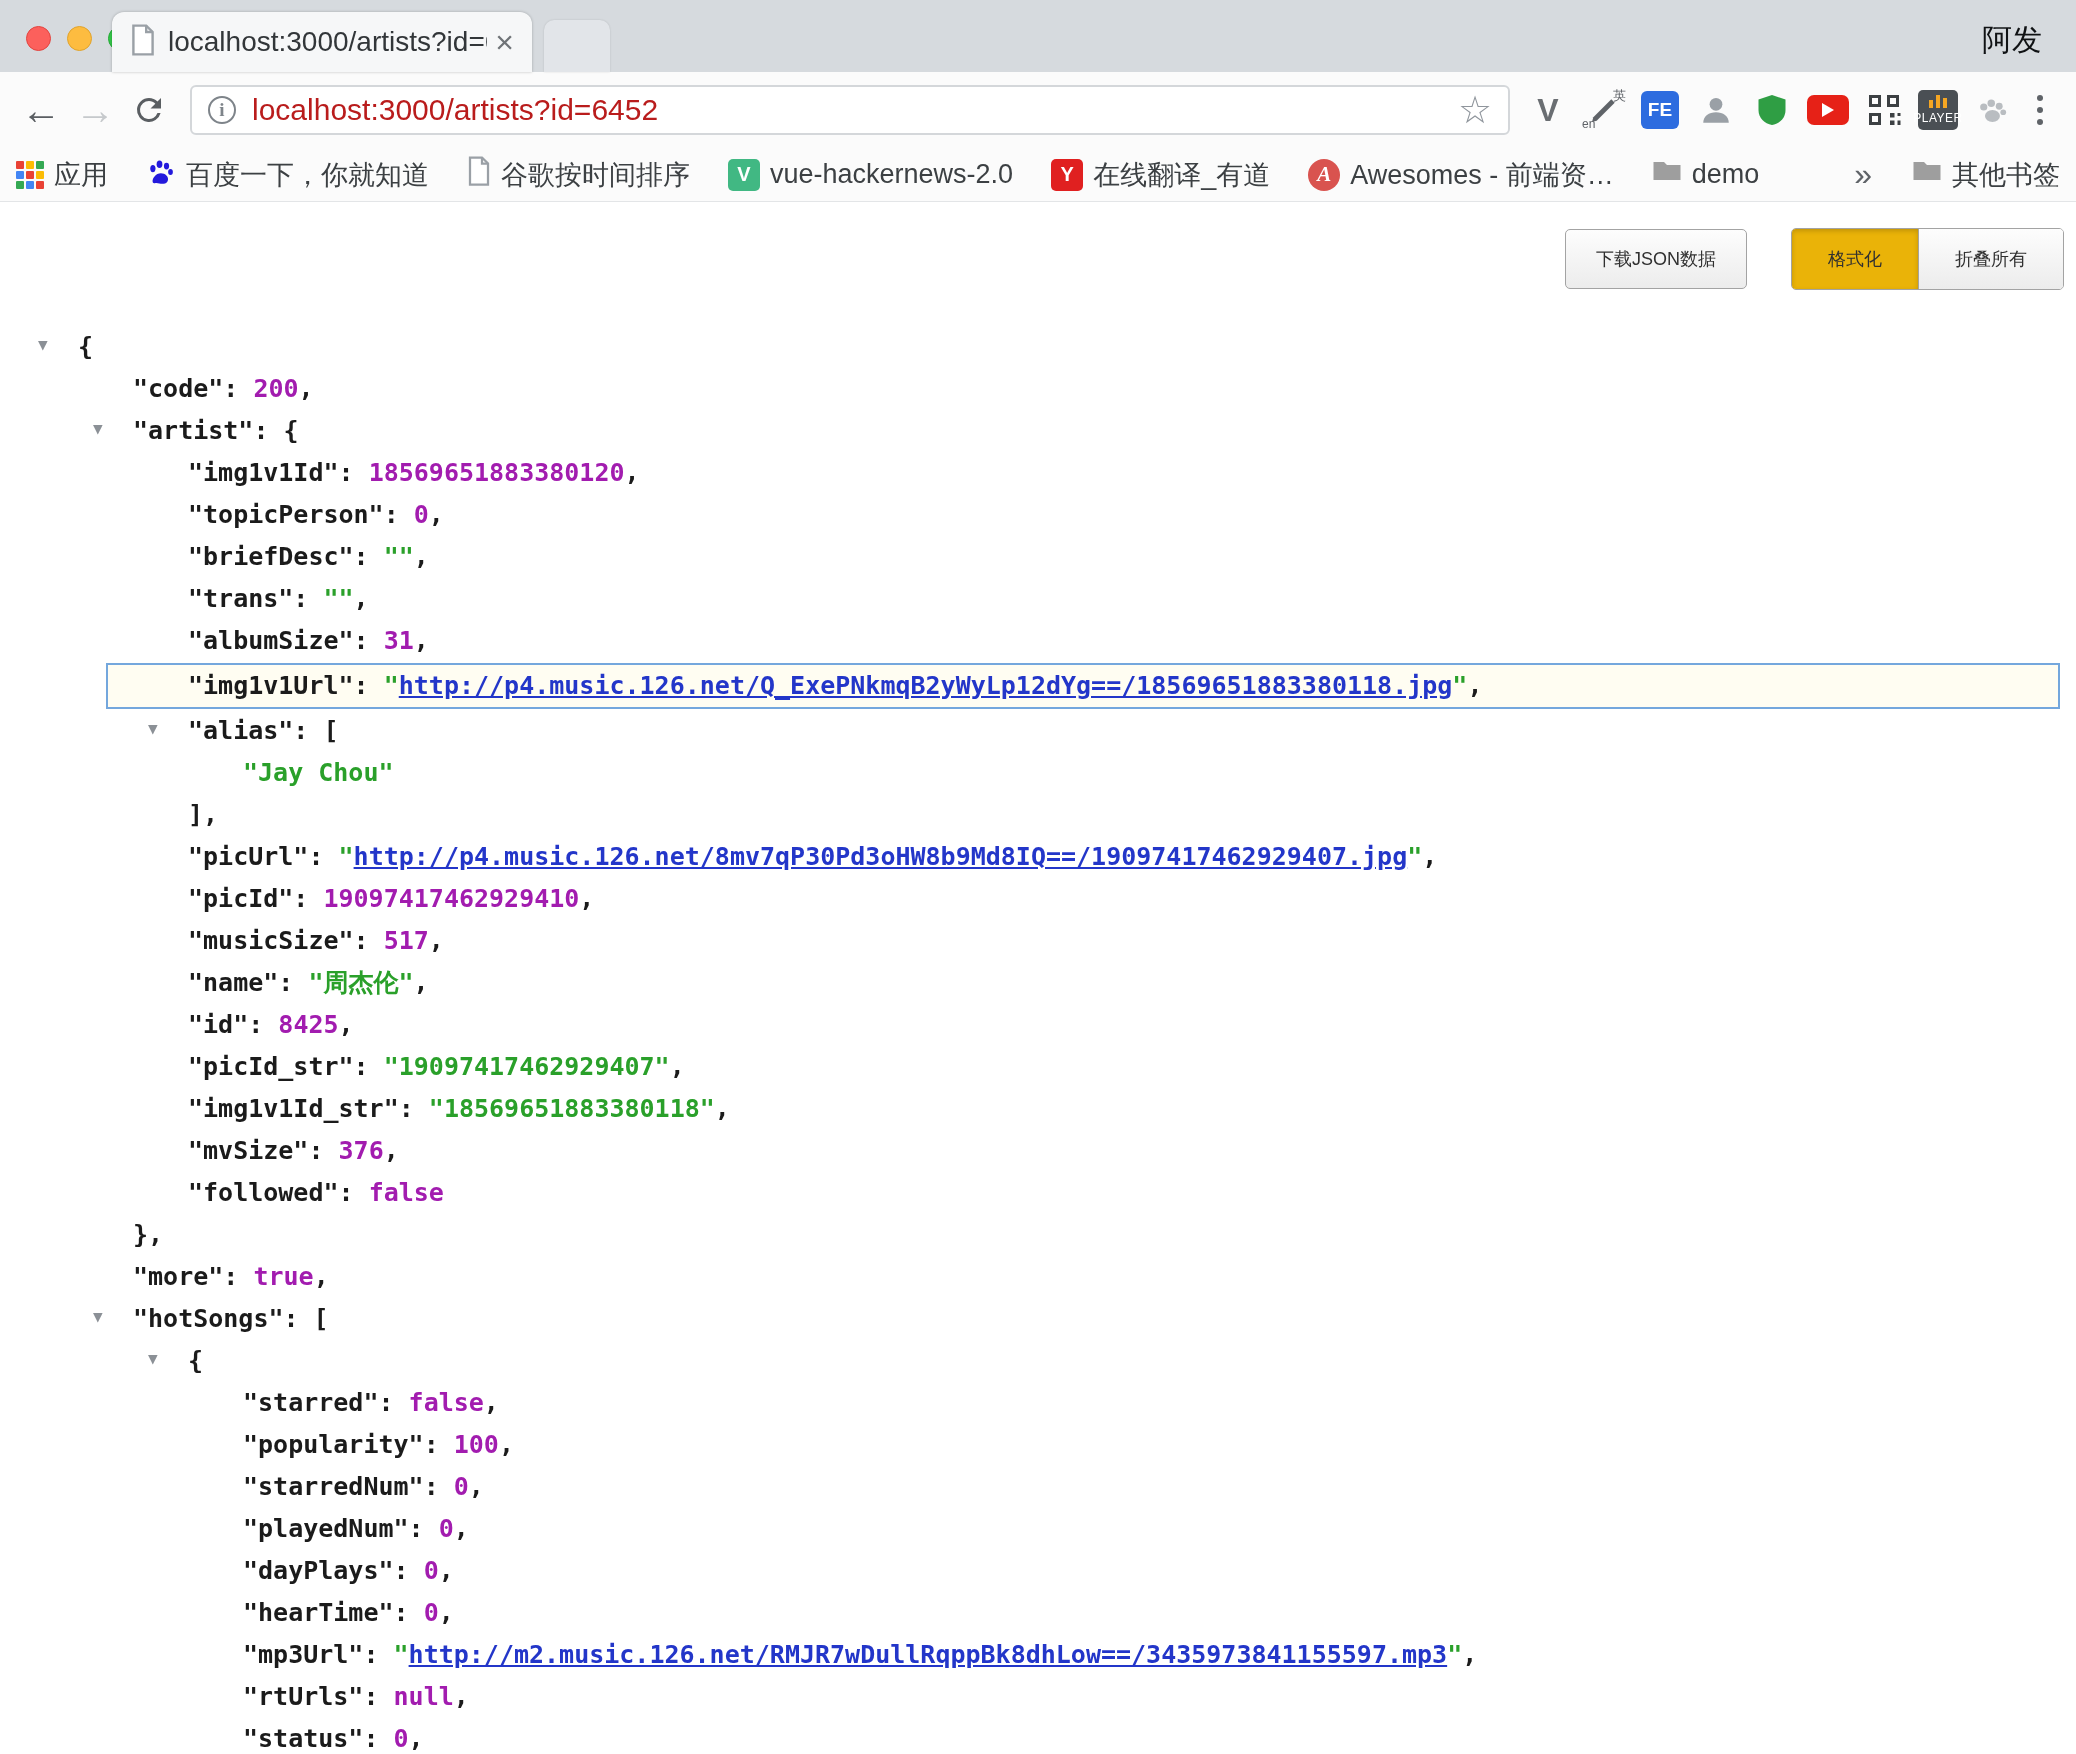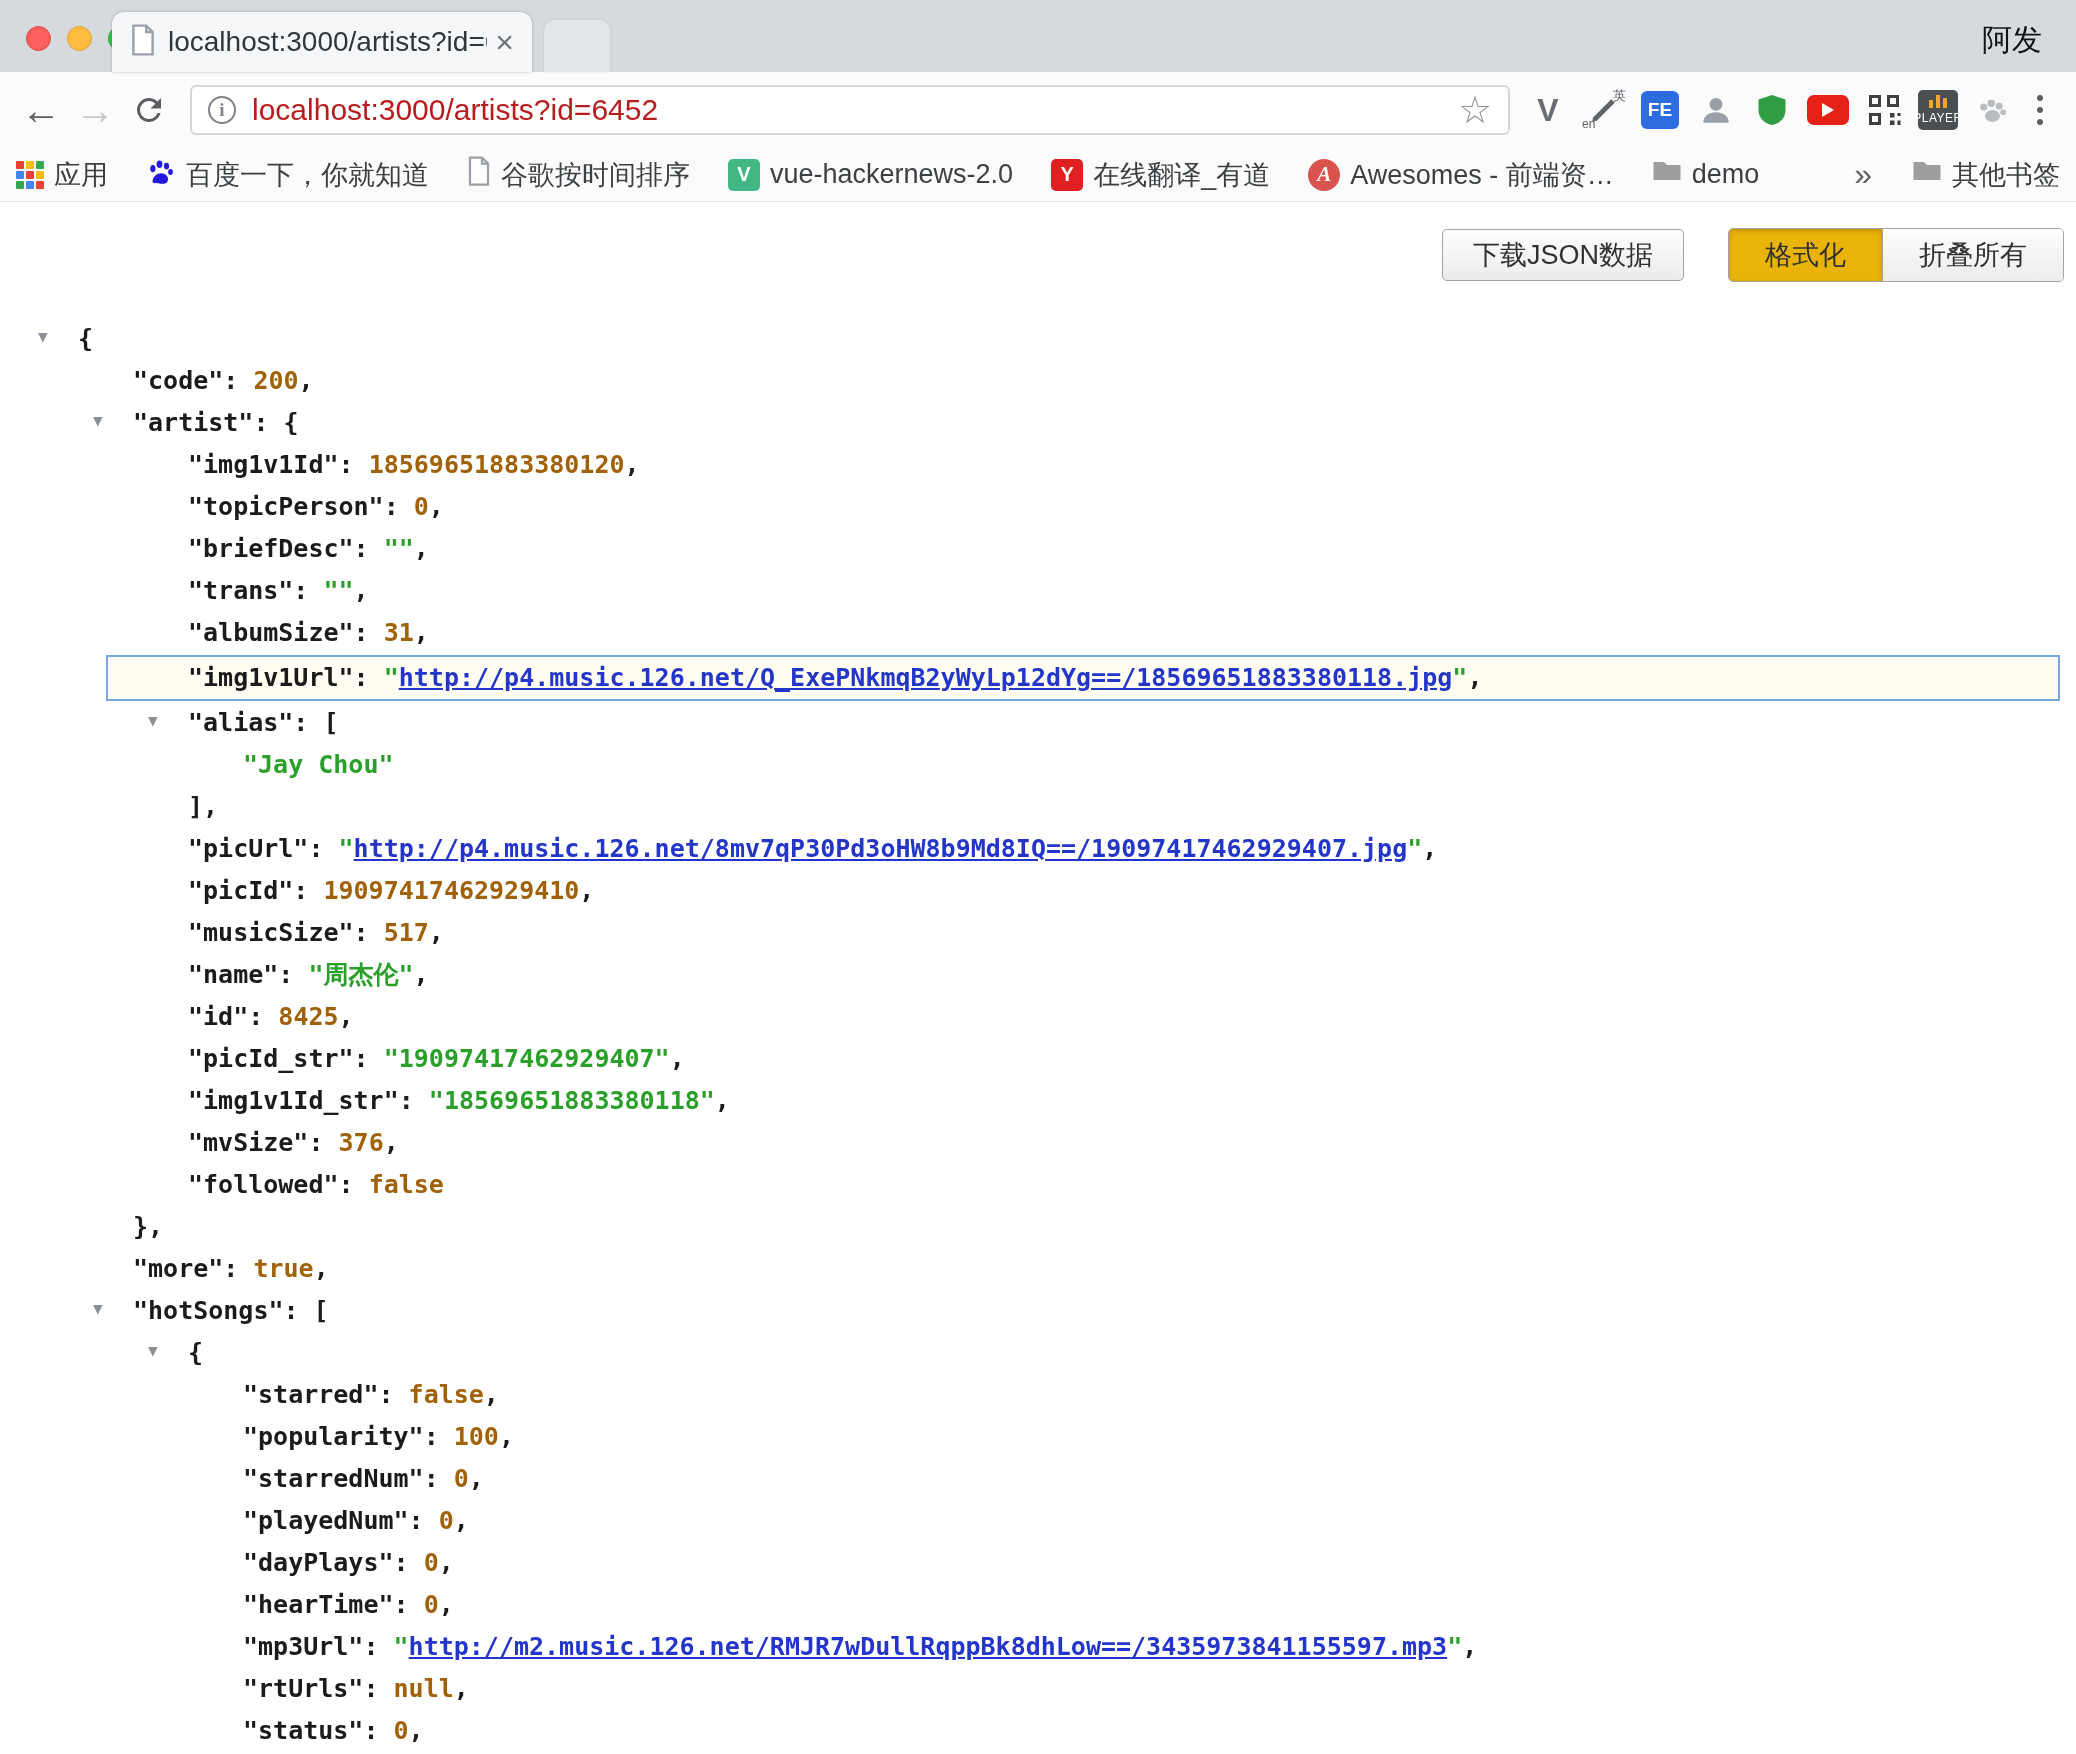--- a/index.html
+++ b/index.html
@@ -73,38 +73,38 @@
   .yd-sq { background:#e02020; }
   .aw-circle { width:32px; height:32px; border-radius:50%; background:#d9534f; color:#fff;
     font-size:21px; font-style:italic; font-weight:bold; display:flex; align-items:center;
     justify-content:center; font-family:"Liberation Serif",serif; }
   .overflow-chevron { font-size:32px; color:#5f6368; }
 
   
   .page { height:1552px; background:#fff; position:relative; overflow:hidden; }
   .page-toolbar { display:flex; justify-content:flex-end; align-items:center;
     padding:26px 12px 0 0; }
-  .btn { height:52px; font-size:27px; color:#303030; border:1px solid #a3a3a3;
+  .btn { height:60px; font-size:18px; color:#303030; border:1px solid #a3a3a3;
     border-radius:5px; background:linear-gradient(#fdfdfd,#ececec); cursor:default;
     font-family:"Liberation Sans","DejaVu Sans",sans-serif; }
   .btn-download { padding:0 30px; margin-right:44px; }
   .btn-group { display:flex; border:1px solid #a3a3a3; border-radius:5px; overflow:hidden; }
   .btn-group .btn { border:none; border-radius:0; padding:0 36px; }
   .btn-group .btn + .btn { border-left:1px solid #a3a3a3; }
   .btn-group .active { background:#eab308; box-shadow:inset 0 2px 5px rgba(0,0,0,.18); }
 
   
   #json-lines { margin-top:36px; font-family:"DejaVu Sans Mono","Liberation Mono",monospace;
     font-size:25px; line-height:42px; font-weight:700; color:#1b1b1b; }
   .json-line { position:relative; white-space:pre; }
   .json-line.selected { background:#fffdf2; border:2px solid #74a7dd; height:46px;
     margin-top:1px; margin-bottom:1px; }
   .tri { position:absolute; top:11px; font-size:16px; color:#8b9096; line-height:1; }
   .tok-k, .tok-p { color:#1b1b1b; }
-  .tok-n, .tok-b { color:#a16207;text-align:right; }
+  .tok-n, .tok-b { color:#a21caf;text-align:right; }
   .tok-s { color:#2aa02a; }
   a.tok-l { color:#2336c9; text-decoration:underline; }
 </style>
 </head>
 <body>
 
 <div class="screen">
 
   <div class="tab-strip">
     <div class="traffic-lights">

